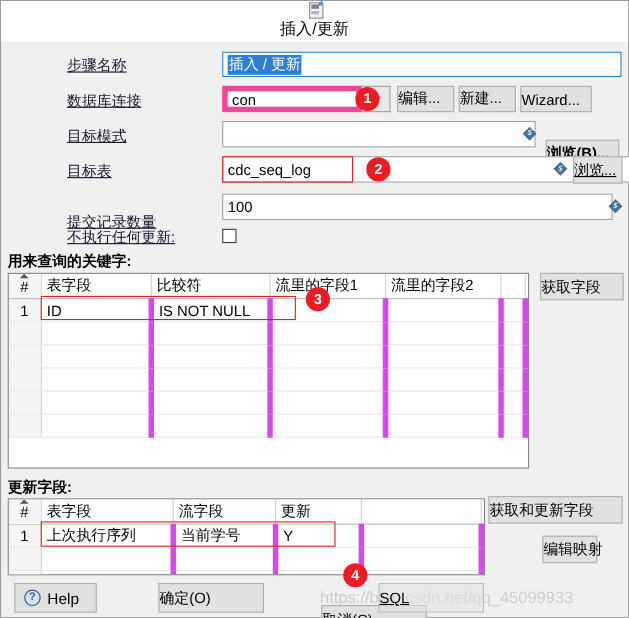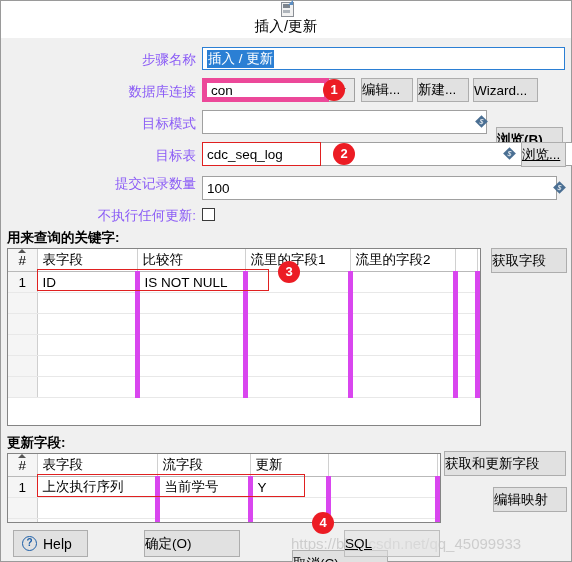--- a/index.html
+++ b/index.html
@@ -38,21 +38,21 @@
   .title-text{font-size:14.5px;letter-spacing:.2px;color:#000;}
   .win-btns{margin-left:auto;display:flex;height:37px;}
   .win-btn{width:45px;height:37px;display:flex;align-items:center;justify-content:center;font-size:13px;color:#202020;}
   .win-btn.close{width:50px;}
   .glyph-min{display:block;width:11px;height:1px;background:#202020;}
   .glyph-max{display:block;width:10px;height:10px;border:1px solid #202020;box-sizing:border-box;}
   .glyph-x{display:block;font-size:15px;line-height:15px;font-family:"DejaVu Sans",sans-serif;}
 
   
   .lbl{
-    position:absolute;font-size:13.5px;color:#8b5cf6;text-align:right;white-space:nowrap;
+    position:absolute;font-size:13.5px;color:#0f172a;white-space:nowrap;text-decoration:underline;
   }
   .txt{
     position:absolute;box-sizing:border-box;background:#fff;border:1px solid #a0a0a0;
     font-size:13.5px;color:#000;padding:1px 4px;display:flex;align-items:center;
     font-family:"Liberation Sans","DejaVu Sans",sans-serif;
   }
   .txt.focus{border:1px solid #2b7fd4;}
   .txt.redbox{border:5px solid #ec4899;}
   .sel{background:#2b7fd4;color:#fff;padding:0 1px;}
   .btn{
@@ -195,21 +195,21 @@
   </div>
   <div class="rowhl" style="left:201px;top:141px;width:119px;height:24px;"></div>
   <div class="vardiamond" style="left:501px;top:146px;">
       <i></i>
     </div>
   <div class="btn" style="left:520px;top:141px;width:45px;height:25px;text-decoration:underline;">
     <span>浏览...</span>
   </div>
   <div class="callout" style="left:332px;top:142px;">2</div>
 
-  <div class="lbl" style="left:60px;top:174px;width:135px;">提交记录数量</div>
+  <div class="lbl" style="left:60px;top:192px;width:135px;">提交记录数量</div>
   <div class="txt" style="left:201px;top:175px;width:355px;height:24px;">
     <span>100</span>
   </div>
   <div class="vardiamond" style="left:551px;top:180px;">
       <i></i>
     </div>
 
   <div class="lbl" style="left:60px;top:206px;width:135px;">不执行任何更新:</div>
   <div class="cbx" style="left:201px;top:207px;"></div>
 
@@ -339,21 +339,21 @@
           <td></td>
           <td></td>
         </tr>
       </tbody>
     </table>
   </div>
   <div class="rowhl" style="left:36px;top:473px;width:268px;height:23px;"></div>
   <div class="btn" style="left:443px;top:450px;width:122px;height:25px;">
     <span>获取和更新字段</span>
   </div>
-  <div class="btn" style="left:492px;top:486px;width:74px;height:25px;">
+  <div class="btn" style="left:492px;top:486px;width:50px;height:25px;">
     <span>编辑映射</span>
   </div>
   <div class="callout" style="left:311px;top:511px;">4</div>
 
   <div class="watermark">https://blog.csdn.net/qq_45099933</div>
 
   <div class="btn helpbtn" style="left:12px;top:529px;width:75px;height:27px;">
     <span class="helpicon">?</span>
     <span class="helptext">Help</span>
   </div>

